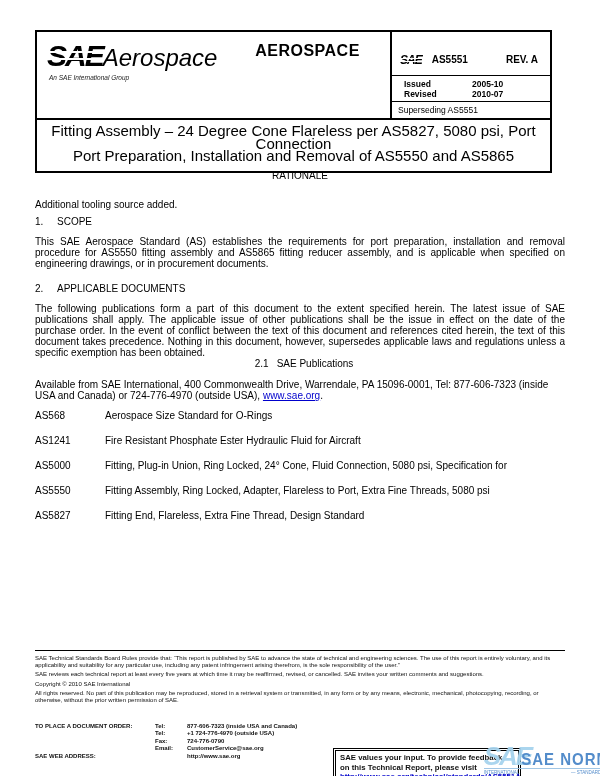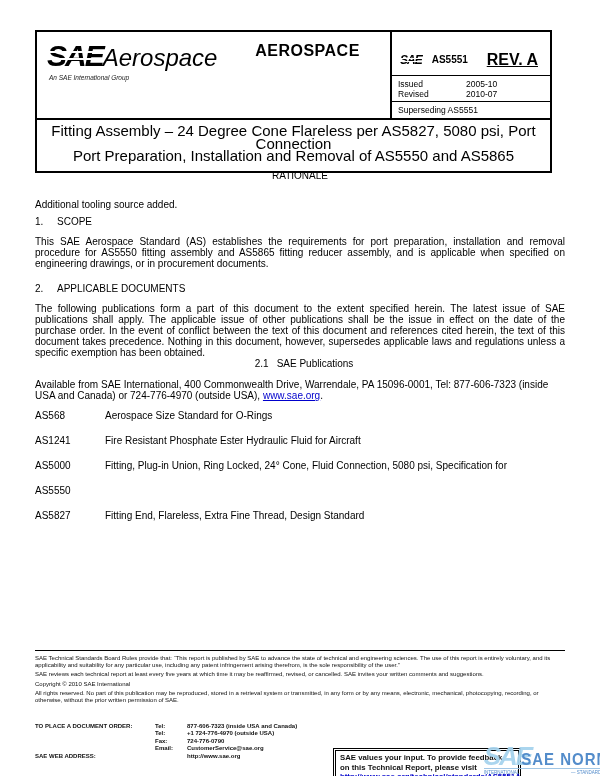--- a/index.html
+++ b/index.html
@@ -18,22 +18,22 @@
   .sae-logo .s1 { top:9px; } .sae-logo .s2 { top:16px; }
   .logo-aero { font-style:italic; font-size:24px; letter-spacing:0; font-weight:400; }
   .logo-sub { font-style:italic; font-size:6.5px; color:#222; margin-top:2px; padding-left:2px; }
   .type-cell { flex:1; text-align:center; padding-top:9px; font-weight:bold; font-size:16px; line-height:20px; letter-spacing:0.5px; }
   .doc-cell { width:160px; border-left:2px solid #000; display:flex; flex-direction:column; font-size:8.5px; }
   .doc-id-row { height:43px; display:flex; align-items:center; padding:12px 12px 0 8px; }
   .sae-logo-sm { position:relative; display:inline-block; font-weight:900; font-style:italic; letter-spacing:-1px; font-size:12px; line-height:12px; }
   .sae-logo-sm .stripe { position:absolute; left:-1px; right:1px; height:1px; background:#fff; }
   .sae-logo-sm .s1 { top:4px; } .sae-logo-sm .s2 { top:7px; }
   .doc-number { font-weight:bold; font-size:10px; margin-left:10px; }
-  .doc-rev { font-weight:bold; font-size:16px; margin-left:auto;text-decoration:underline; }
-  .doc-dates { border-top:1.5px solid #000; padding:3px 6px 2px; flex:1; }
+  .doc-rev { font-weight:bold; font-size:10px; margin-left:auto; }
+  .doc-dates { border-top:1.5px solid #000; padding:3px 12px 2px; flex:1;font-weight:bold; }
   .date-row { display:flex; line-height:10px; }
   .date-label { width:68px; }
   .doc-superseding { border-top:1.5px solid #000; padding:3px 6px 3px; line-height:10px; }
   .header-title { border-top:2px solid #000; text-align:center; font-size:15px; line-height:12.5px; padding:5px 8px 8px; }
 
   
   .body-block { position:absolute; left:35px; top:157px; width:530px; font-size:10px; line-height:11px; }
   .rationale-h { text-align:center; margin-top:13px; }
   .rationale-t { margin-top:18px; }
   .sec-h { margin-top:6px; }
@@ -136,20 +136,21 @@
       <div class="pub-row">
         <span class="pub-code">AS1241</span>
         <span class="pub-title">Fire Resistant Phosphate Ester Hydraulic Fluid for Aircraft</span>
       </div>
       <div class="pub-row">
         <span class="pub-code">AS5000</span>
         <span class="pub-title">Fitting, Plug-in Union, Ring Locked, 24° Cone, Fluid Connection, 5080 psi, Specification for</span>
       </div>
       <div class="pub-row">
         <span class="pub-code">AS5550</span>
+        <span class="pub-title">Fitting Assembly, Ring Locked, Adapter, Flareless to Port, Extra Fine Threads, 5080 psi</span>
       </div>
       <div class="pub-row">
         <span class="pub-code">AS5827</span>
         <span class="pub-title">Fitting End, Flareless, Extra Fine Thread, Design Standard</span>
       </div>
     </div>
   </div>
 
   <div class="footer-block">
     <div>SAE Technical Standards Board Rules provide that: “This report is published by SAE to advance the state of technical and engineering sciences.  The use of this report is entirely voluntary, and its applicability and suitability for any particular use, including any patent infringement arising therefrom, is the sole responsibility of the user.”</div>

